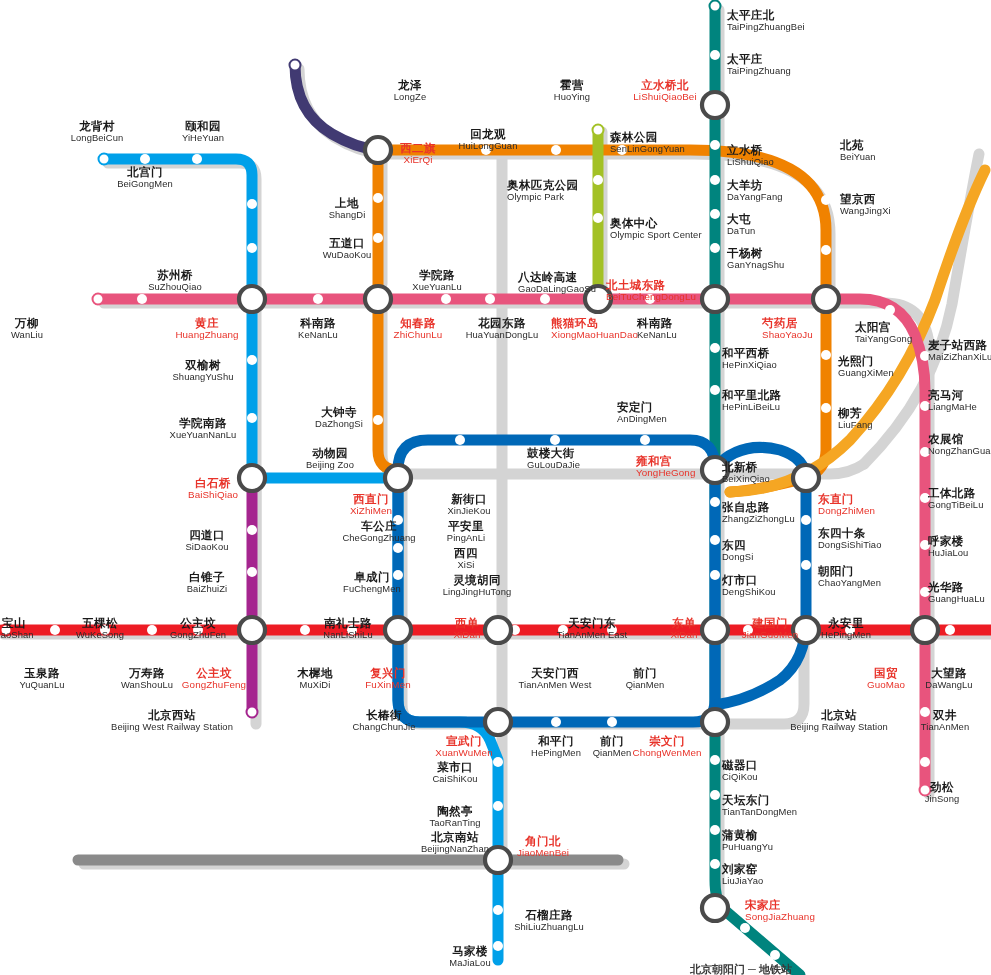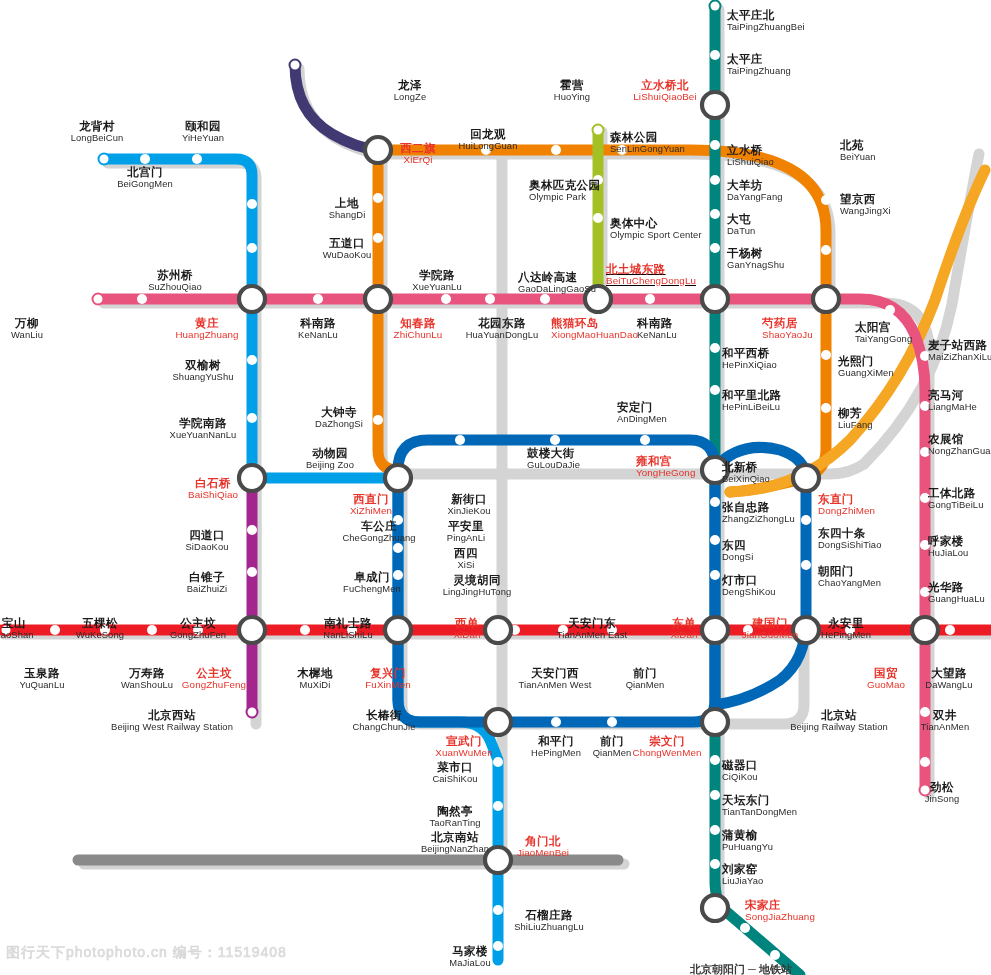--- a/index.html
+++ b/index.html
@@ -524,33 +524,33 @@
         <span class="en">BeiYuan</span>
       </div>
       <div class="lbl ta-l" style="left: 840px; top: 194px;">
         <span class="cn">望京西</span>
         <span class="en">WangJingXi</span>
       </div>
       <div class="lbl ta-l" style="left: 610px; top: 132px;">
         <span class="cn">森林公园</span>
         <span class="en">SenLinGongYuan</span>
       </div>
-      <div class="lbl ta-l" style="left: 529px; top: 180px;">
+      <div class="lbl ta-l" style="left: 507px; top: 180px;">
         <span class="cn">奥林匹克公园</span>
         <span class="en">Olympic Park</span>
       </div>
       <div class="lbl ta-l" style="left: 610px; top: 218px;">
         <span class="cn">奥体中心</span>
         <span class="en">Olympic Sport Center</span>
       </div>
       <div class="lbl ta-l" style="left: 518px; top: 272px;">
         <span class="cn">八达岭高速</span>
         <span class="en">GaoDaLingGaoSu</span>
       </div>
-      <div class="lbl ta-l ix" style="left: 606px; top: 264px; text-decoration: underline;">
+      <div class="lbl ta-l ix" style="left: 606px; top: 280px;">
         <span class="cn">北土城东路</span>
         <span class="en">BeiTuChengDongLu</span>
       </div>
       <div class="lbl ta-l ix" style="left: 551px; top: 318px;">
         <span class="cn">熊猫环岛</span>
         <span class="en">XiongMaoHuanDao</span>
       </div>
       <div class="lbl ta-l" style="left: 637px; top: 318px;">
         <span class="cn">科南路</span>
         <span class="en">KeNanLu</span>
@@ -658,15 +658,14 @@
       <div class="lbl ta-l" style="left: 722px; top: 864px;">
         <span class="cn">刘家窑</span>
         <span class="en">LiuJiaYao</span>
       </div>
       <div class="lbl ta-l ix" style="left: 745px; top: 900px;">
         <span class="cn">宋家庄</span>
         <span class="en">SongJiaZhuang</span>
       </div>
     </div>
 
-  <div id="wm">图行天下photophoto.cn 编号：11519408</div>
   <div id="btm">北京朝阳门 ─ 地铁站</div>
 </div>
 
 </body></html>

